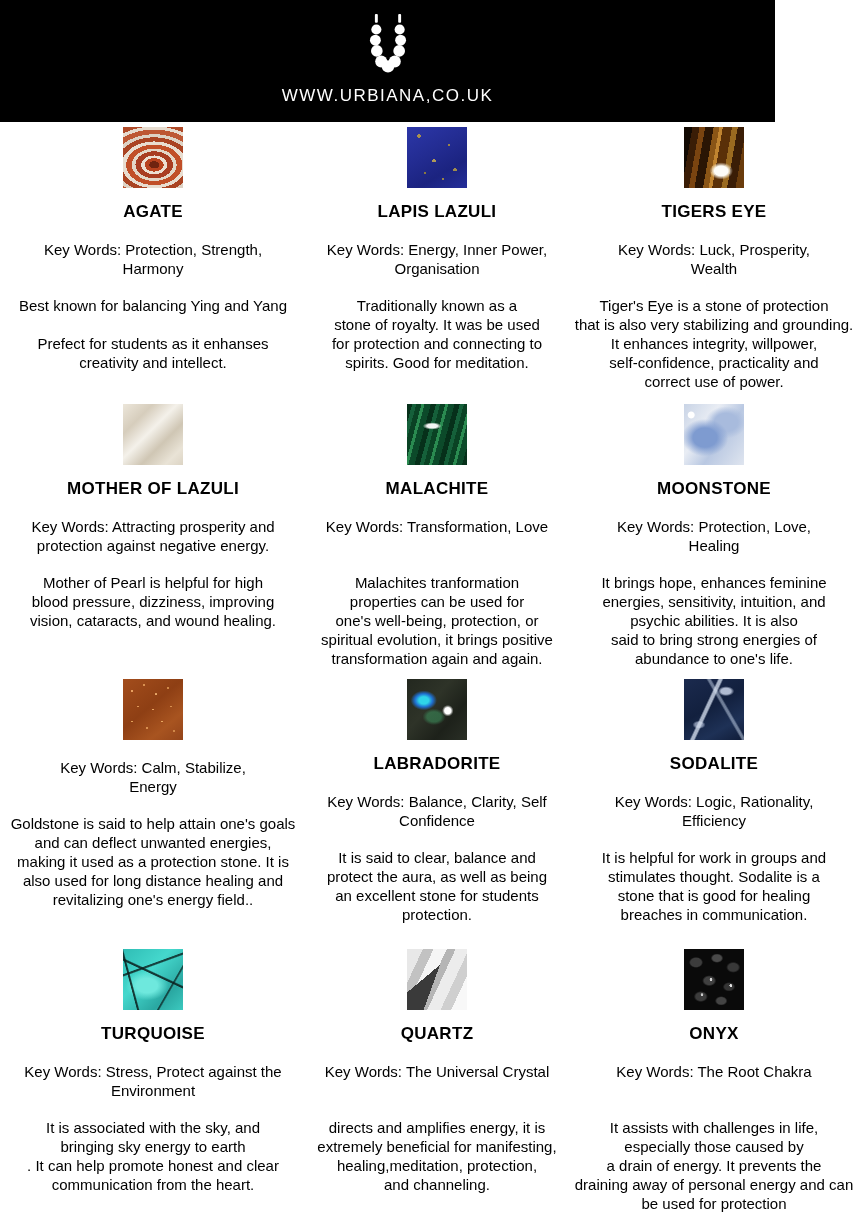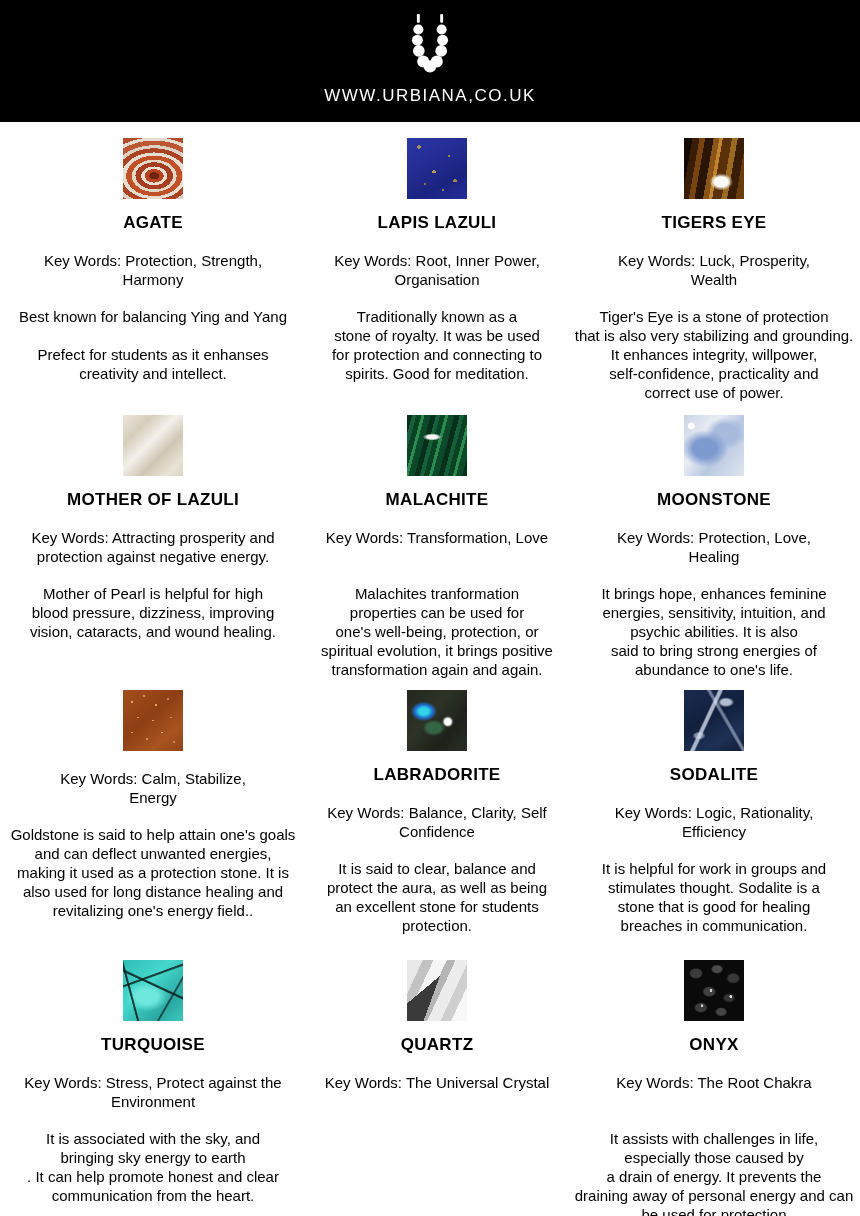--- a/index.html
+++ b/index.html
@@ -2,34 +2,34 @@
 <html><head>
 <meta charset="utf-8">
 <style>
   html,body{margin:0;padding:0;}
   body{
     width:860px;height:1216px;background:#ffffff;overflow:hidden;
     font-family:"Liberation Sans","DejaVu Sans",sans-serif;color:#000;
   }
   
   .header{
-    width:860px;height:122px;background:#000;
+    width:775px;height:122px;background:#000;
     display:flex;flex-direction:column;align-items:center;justify-content:flex-start;
   }
   .logo{margin-top:14px;width:50px;height:66px;}
   .site-url{
     margin-top:6px;color:#fff;font-size:17px;letter-spacing:1.5px;font-weight:400;
   }
   
   .grid{
     display:grid;
     grid-template-columns:306px 262px 292px;
     grid-template-rows:277px 275px 270px auto;
   }
-  .cell{padding-top:16px;text-align:center;}
+  .cell{padding-top:5px;text-align:center;}
   .thumb{width:60px;height:61px;margin:0 auto 14px auto;}
   .title{
     font-size:17px;font-weight:bold;line-height:20px;margin:0;letter-spacing:.3px;
   }
   .keywords{
     margin:18px -20px 0 -20px;font-size:15px;line-height:19px;white-space:pre-line;
   }
   .desc{
     margin:18px -27px 0 -27px;font-size:15px;line-height:19px;white-space:pre-line;
   }
@@ -141,21 +141,21 @@
 Harmony</div>
     <div class="desc">Best known for balancing Ying and Yang
 
 Prefect for students as it enhanses
 creativity and intellect.</div>
   </div>
 
   <div class="cell">
     <div class="thumb lapis"></div>
     <h3 class="title">LAPIS LAZULI</h3>
-    <div class="keywords">Key Words: Root, Inner Power,
+    <div class="keywords">Key Words: Energy, Inner Power,
 Organisation</div>
     <div class="desc">Traditionally known as a
 stone of royalty. It was be used
 for protection and connecting to
 spirits. Good for meditation.</div>
   </div>
 
   <div class="cell">
     <div class="thumb tigers"></div>
     <h3 class="title">TIGERS EYE</h3>
@@ -242,20 +242,24 @@
     <div class="desc">It is associated with the sky, and
 bringing sky energy to earth
 . It can help promote honest and clear
 communication from the heart.</div>
   </div>
 
   <div class="cell">
     <div class="thumb quartz"></div>
     <h3 class="title">QUARTZ</h3>
     <div class="keywords">Key Words: The Universal Crystal</div>
+    <div class="desc big-gap">directs and amplifies energy, it is
+extremely beneficial for manifesting,
+healing,meditation, protection,
+and channeling.</div>
   </div>
 
   <div class="cell">
     <div class="thumb onyx"></div>
     <h3 class="title">ONYX</h3>
     <div class="keywords">Key Words: The Root Chakra</div>
     <div class="desc big-gap">It assists with challenges in life,
 especially those caused by
 a drain of energy. It prevents the
 draining away of personal energy and can

